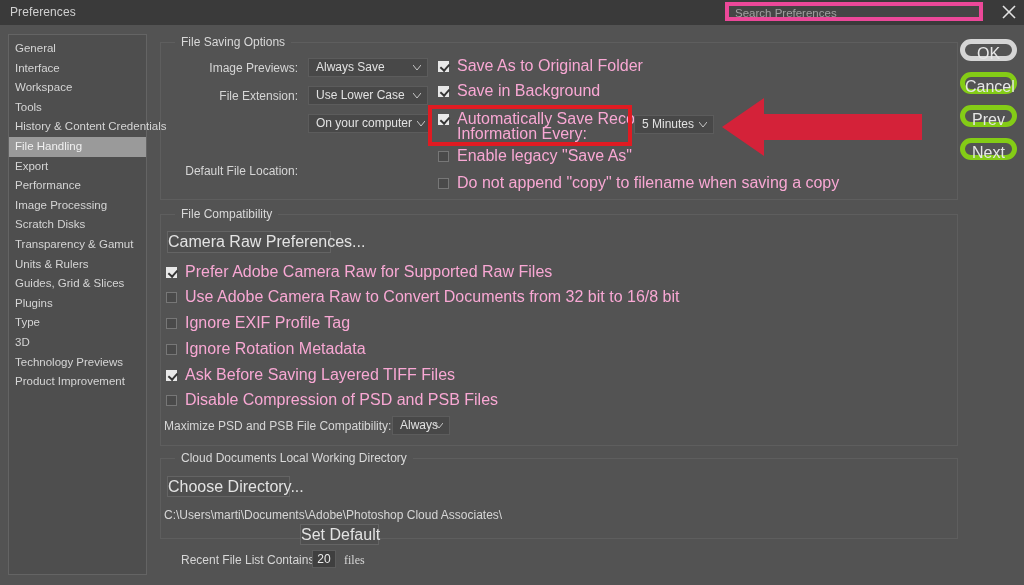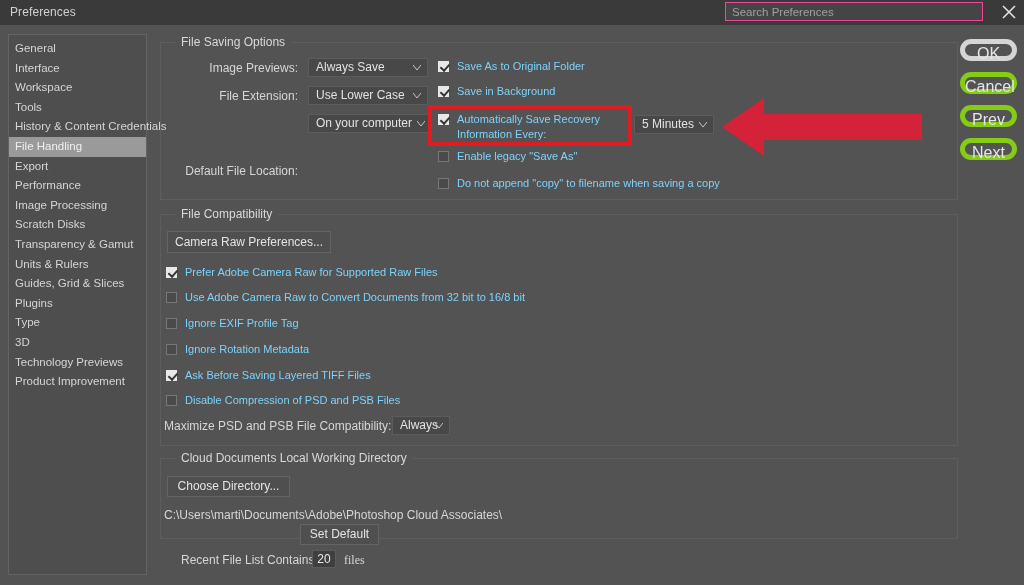--- a/index.html
+++ b/index.html
@@ -29,21 +29,21 @@
     left: 10px; top: 5px;
     font-size: 12px;
     color: #d0d0d0;
     letter-spacing: .1px;
   }
   .search-box {
     position: absolute;
     left: 725px; top: 2px;
     width: 258px; height: 19px;
     background: #454545;
-    border: 1px solid #ec4899;
+    border: 4px solid #ec4899;
     box-sizing: border-box;
   }
   .search-box input {
     width: 100%; height: 100%;
     background: transparent;
     border: none;
     outline: none;
     color: #c8c8c8;
     font-family: "Liberation Sans", sans-serif;
     font-size: 11.5px;
@@ -155,33 +155,33 @@
   .cb.on::after {
     content: "";
     position: absolute;
     left: 3px; top: 0px;
     width: 3.5px; height: 7px;
     border: solid #353535;
     border-width: 0 2px 2px 0;
     transform: rotate(42deg);
   }
   .cb-label {
-    font-size: 11px;
-    color: #7dd3fc;
+    font-size: 16px;
+    color: #f9a8d4;
     line-height: 14.5px;
   }
 
   
   .btn {
     position: absolute;
     background: #4f4f4f;
     border: 1px solid #646464;
     box-sizing: border-box;
     color: #e3e3e3;
-    font-size: 12px;
+    font-size: 16px;
     font-family: "Liberation Sans", sans-serif;
     text-align: center;
     cursor: pointer;
     white-space: nowrap;
   }
 
   
   .numfield {
     position: absolute;
     background: #3f3f3f;

